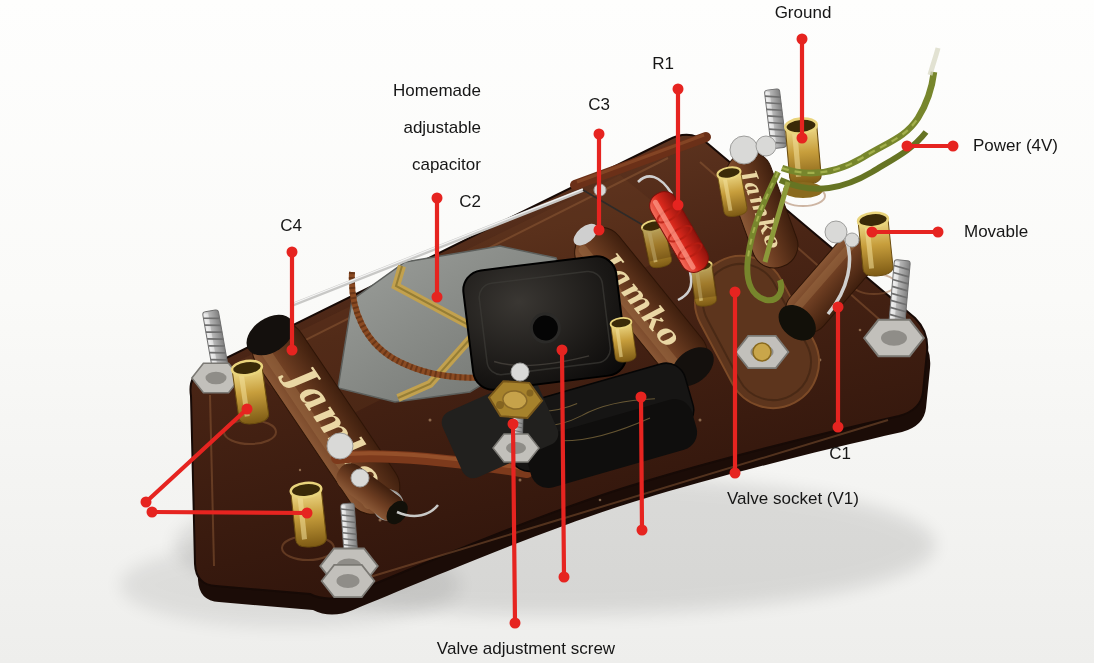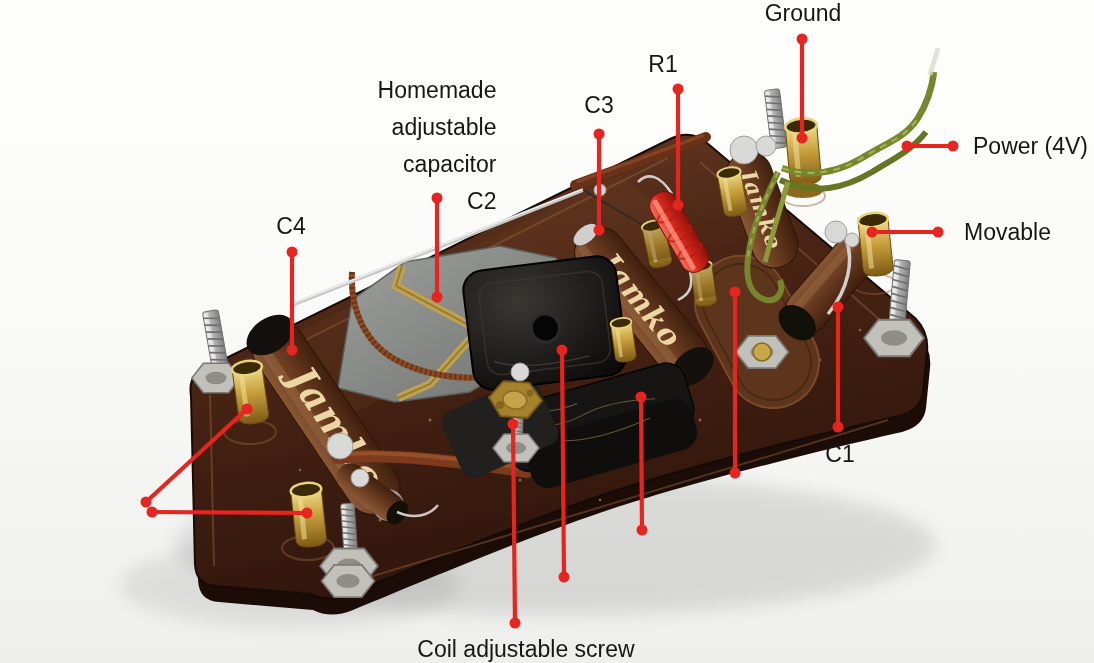--- a/index.html
+++ b/index.html
@@ -1,20 +1,20 @@
 <!DOCTYPE html>
 <html><head>
 <meta charset="utf-8">
 <style>
   html,body{margin:0;padding:0;background:#ffffff;}
   .stage{position:relative;width:1094px;height:663px;overflow:hidden;
          background:linear-gradient(180deg,#fefefd 0%,#fafaf8 45%,#eeeeec 100%);
          font-family:"Liberation Sans", sans-serif;}
   .stage svg{position:absolute;left:0;top:0;}
-  .lbl{position:absolute;font-size:23px;line-height:26px;color:#161616;
+  .lbl{position:absolute;font-size:17px;line-height:26px;color:#161616;
        white-space:pre-line;z-index:5;}
   .lbl.c{transform:translateX(-50%);text-align:center;}
   .lbl.multi{line-height:37px;text-align:right;}
   .ann-line{stroke:#e62420;stroke-width:4.2;stroke-linecap:round;}
   .ann-dot{fill:#e62420;}
   .jamko{font-family:"DejaVu Serif", serif;font-style:italic;font-weight:bold;
          fill:#ead7a4;letter-spacing:1px;}
 </style>
 </head>
 <body>
@@ -344,15 +344,16 @@
 <div class="lbl" style="left:973px;top:133px">Power (4V)</div>
 <div class="lbl" style="left:964px;top:219px">Movable</div>
 <div class="lbl c" style="left:663px;top:51px">R1</div>
 <div class="lbl c" style="left:599px;top:92px">C3</div>
 <div class="lbl c multi" style="left:437px;top:72px">Homemade
 adjustable
 capacitor
 C2</div>
 <div class="lbl c" style="left:291px;top:213px">C4</div>
 <div class="lbl c" style="left:840px;top:441px">C1</div>
-<div class="lbl c" style="left:526px;top:636px">Coil adjustable screw</div>
+<div class="lbl c" style="left:793px;top:486px">Valve socket (V1)</div>
+<div class="lbl c" style="left:526px;top:636px">Valve adjustment screw</div>
 
 </div>
 
 </body></html>

